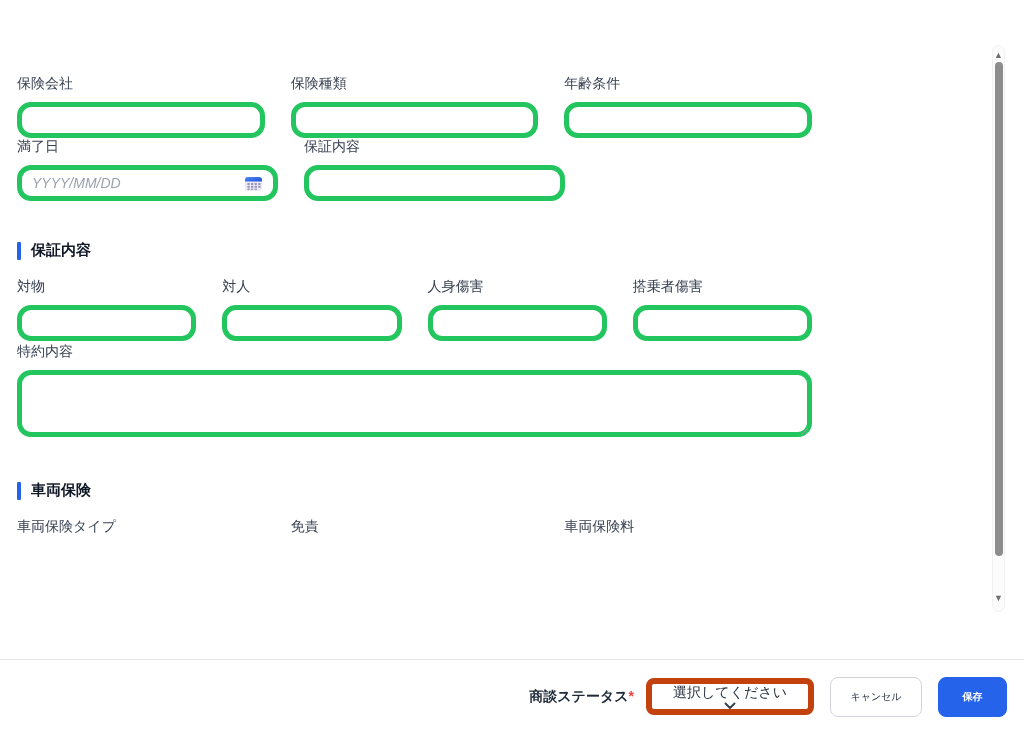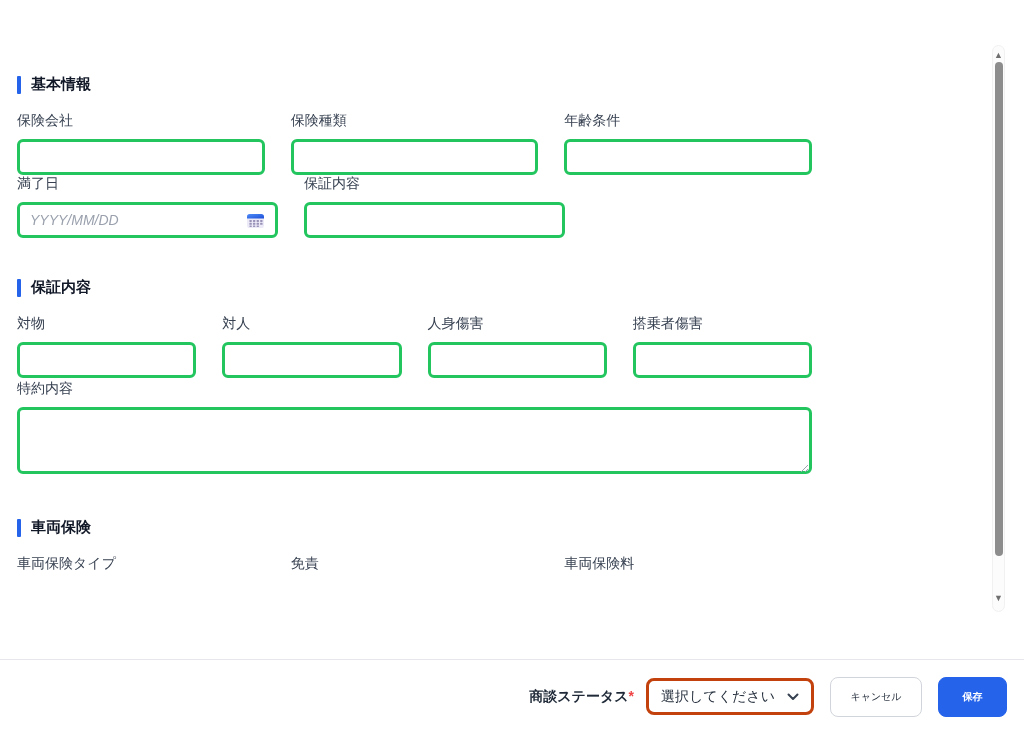--- a/index.html
+++ b/index.html
@@ -20,21 +20,21 @@
   .section-bar { width:4px; height:18px; background:#2563eb; border-radius:1px; margin-right:10px; }
 
   .row { display:flex; gap:26px; margin-bottom:0; }
   .fg { display:flex; flex-direction:column; }
   .fg label { font-size:14px; color:#374151; margin-bottom:9px; }
   .col3 { width:261px; }
   .col4 { width:191px; }
   .colfull { width:795px; }
 
   input.txt, .date-wrap, textarea.area {
-    border:3px solid #22c55e; border-radius:6px; background:#fff; font-size:14px; color:#1f2937;
+    border:5px solid #22c55e; border-radius:14px; background:#fff; font-size:14px; color:#1f2937;
   }
   input.txt { height:36px; padding:0 10px; width:100%; outline:none;
               font-family:"Liberation Sans","DejaVu Sans",sans-serif; }
 
   .date-wrap { height:36px; display:flex; align-items:center; padding:0 10px; }
   .date-wrap input { border:none; outline:none; flex:1; font-size:14px; font-style:italic; color:#1f2937; background:transparent;
                      font-family:"Liberation Sans","DejaVu Sans",sans-serif; }
   .date-wrap input::placeholder { color:#9aa1ad; font-style:italic; }
   .cal-btn { display:flex; align-items:center; cursor:pointer; }
 
@@ -52,41 +52,37 @@
   .sbar .up { top:5px; }
   .sbar .down { bottom:8px; }
   .sbar .thumb { position:absolute; top:16px; left:2px; width:8px; height:494px; background:#8d8d8d; border-radius:4px; }
 
   
   .footer { position:absolute; left:0; bottom:0; width:1024px; height:74px; background:#fff;
             border-top:1px solid #e5e7eb; display:flex; align-items:center; justify-content:flex-end;
             padding:0 17px; gap:16px; }
   .status-label { font-size:14px; font-weight:bold; color:#1f2937; white-space:nowrap; }
   .req { color:#ef4444; font-weight:bold; }
-  .status-select { width:168px; height:37px; border:3px solid #c2410c; border-radius:8px; background:#fff;
+  .status-select { width:168px; height:37px; border:6px solid #c2410c; border-radius:8px; background:#fff;
                    display:flex; align-items:center; justify-content:space-between; padding:0 12px;
-                   font-size:14px; color:#1f2937; cursor:pointer; margin-left:-4px; }
+                   font-size:14px; color:#1f2937; cursor:pointer; margin-left:-4px;flex-direction:column; }
   .btn { height:40px; border-radius:8px; font-size:10px; display:flex; align-items:center; justify-content:center;
          cursor:pointer; font-family:inherit; }
   .btn-cancel { width:92px; background:#fff; border:1px solid #d1d5db; color:#1f2937; }
   .btn-save { width:69px; background:#2563eb; border:1px solid #2563eb; color:#fff; font-weight:bold; }
 </style>
 </head>
 <body>
 
 <div class="page">
 
 
   <div class="viewport">
     <div class="form">
 
-      <div class="section-title">
-        <span class="section-bar"></span>
-        <span>基本情報</span>
-      </div>
 
       <div class="row">
         <div class="fg col3">
           <label>保険会社</label>
           <input class="txt" type="text" style="">
         </div>
         <div class="fg col3">
           <label>保険種類</label>
           <input class="txt" type="text" style="">
         </div>

